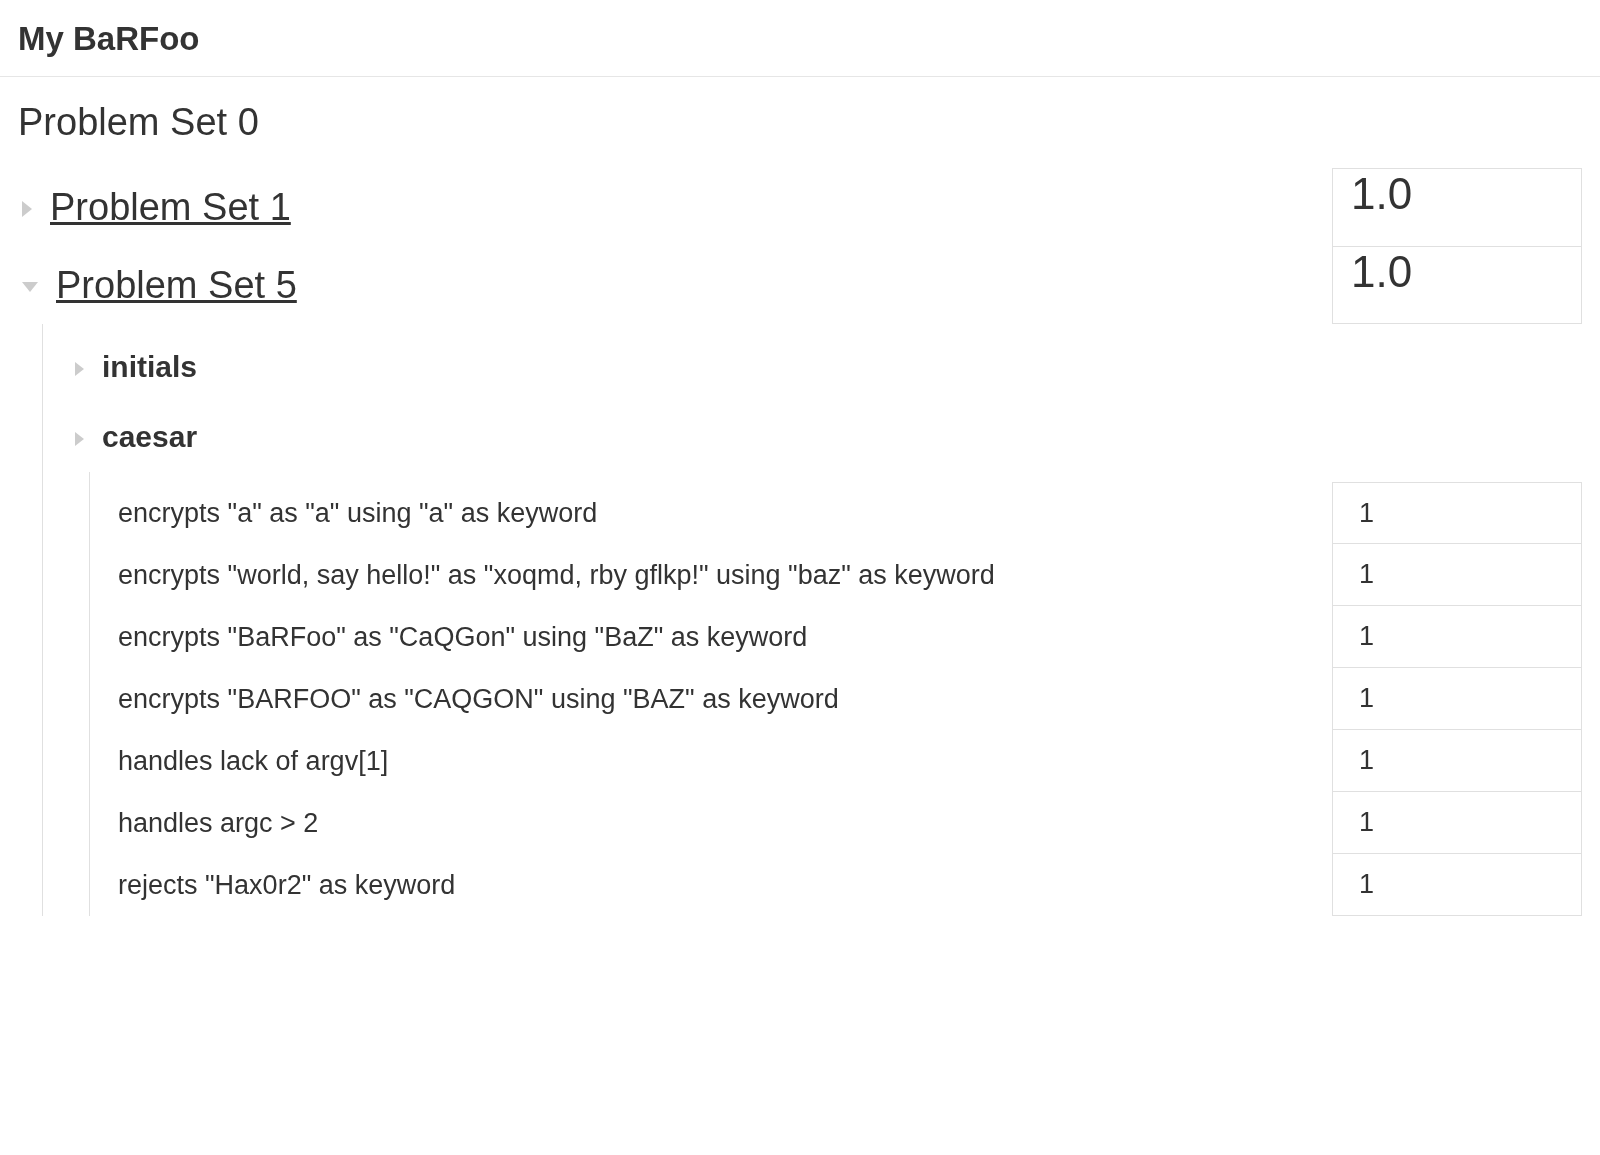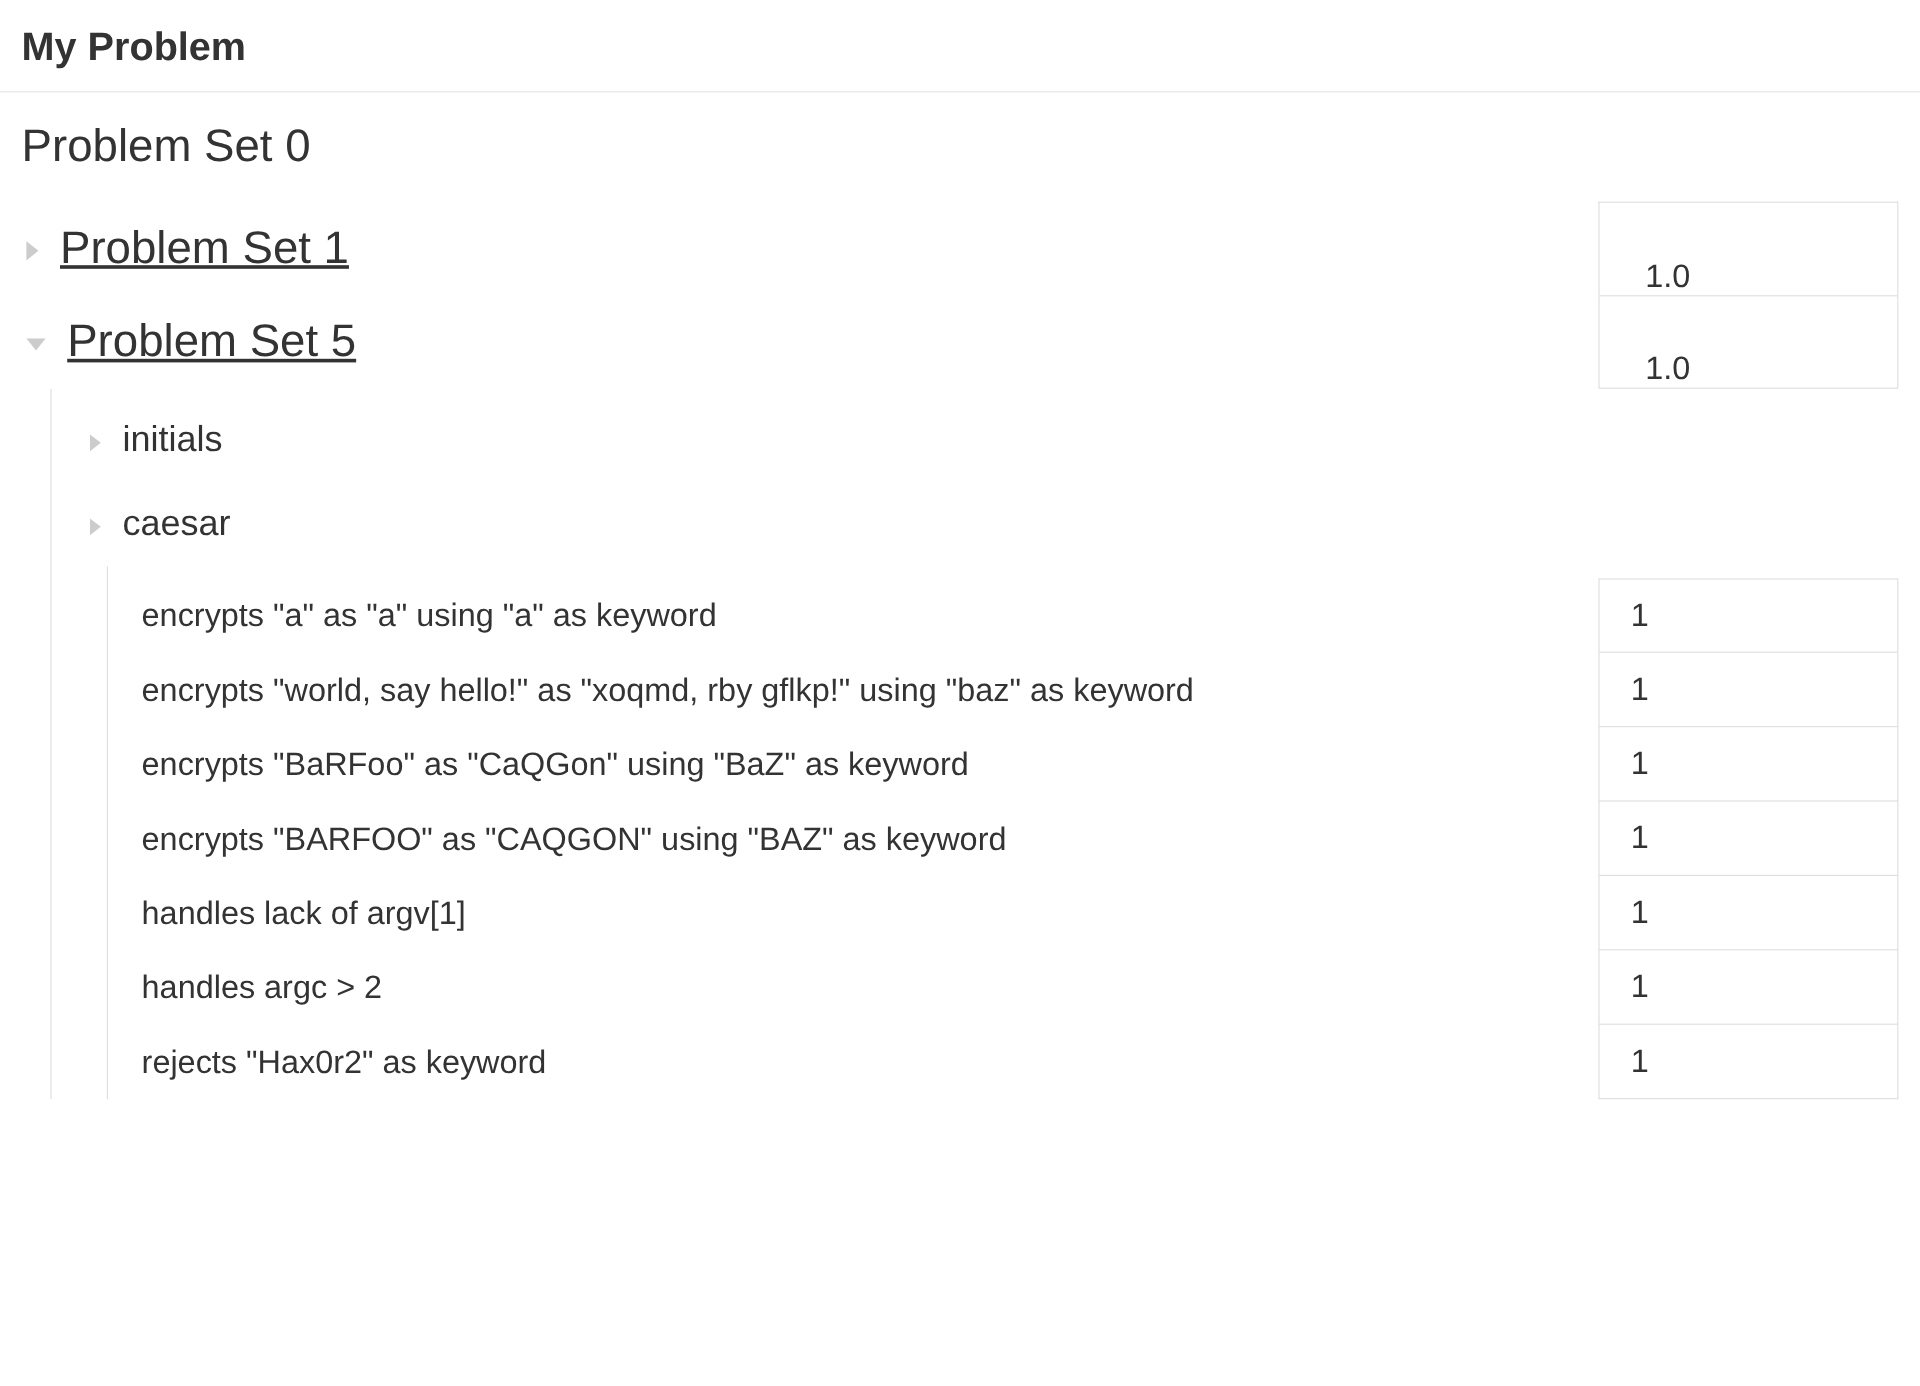--- a/index.html
+++ b/index.html
@@ -87,43 +87,43 @@
   .set-title {
     font-size: 38px;
     font-weight: 400;
     color: #333;
     text-decoration: underline;
   }
   .grade-box {
     width: 250px;
     border: 1px solid #e0e0e0;
     display: flex;
-    align-items: flex-end;
-    padding-left: 38px;
-    font-size: 27px;
+    align-items: flex-start;
+    padding-left: 18px;
+    font-size: 44px;
     color: #333;
     margin-left: auto;
   }
   .set1-box { border-bottom: none; }
   .children-wrap {
     margin-left: 42px;
     border-left: 1px solid #e0e0e0;
     padding-top: 8px;
   }
   .sub-row {
     display: flex;
     align-items: center;
     padding: 18px 0 18px 32px;
   }
   .sub-caret {
     margin-right: 18px;
   }
   .sub-title {
     font-size: 30px;
-    font-weight: 400;
+    font-weight: 700;
     color: #333;
   }
   .test-wrap {
     margin-left: 46px;
     border-left: 1px solid #e0e0e0;
     padding-top: 10px;
     padding-right: 0;
   }
   .test-row {
     display: flex;
@@ -155,21 +155,21 @@
   .test-row:first-child .test-grade-box {
     border-top: 1px solid #e0e0e0;
   }
 </style>
 </head>
 <body>
 
 <div class="page">
 
   <div class="header">
-    <h1>My Problem</h1>
+    <h1>My BaRFoo</h1>
   </div>
 
   <div class="content">
 
     <div class="pset-row pset0-row">
       <div class="pset0-title">Problem Set 0</div>
     </div>
 
     <div class="set-row">
       <div class="set-left">

